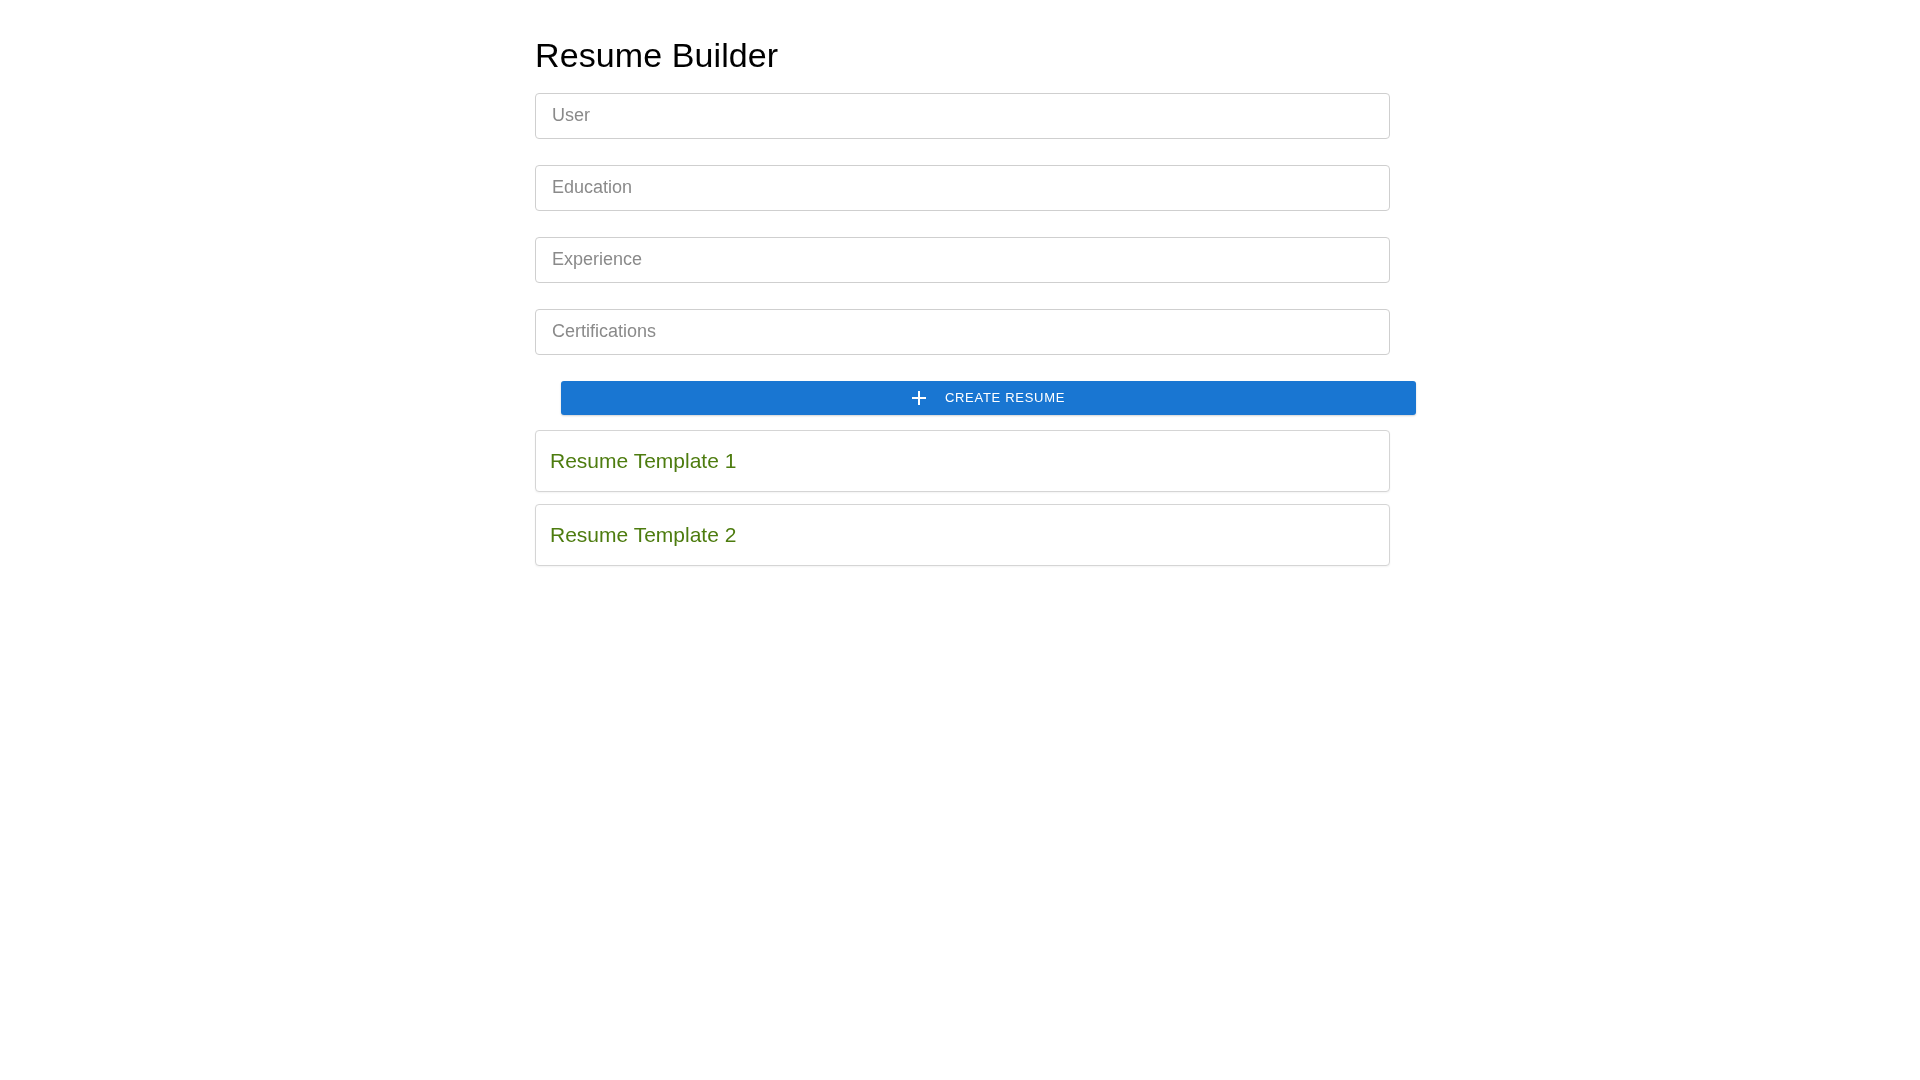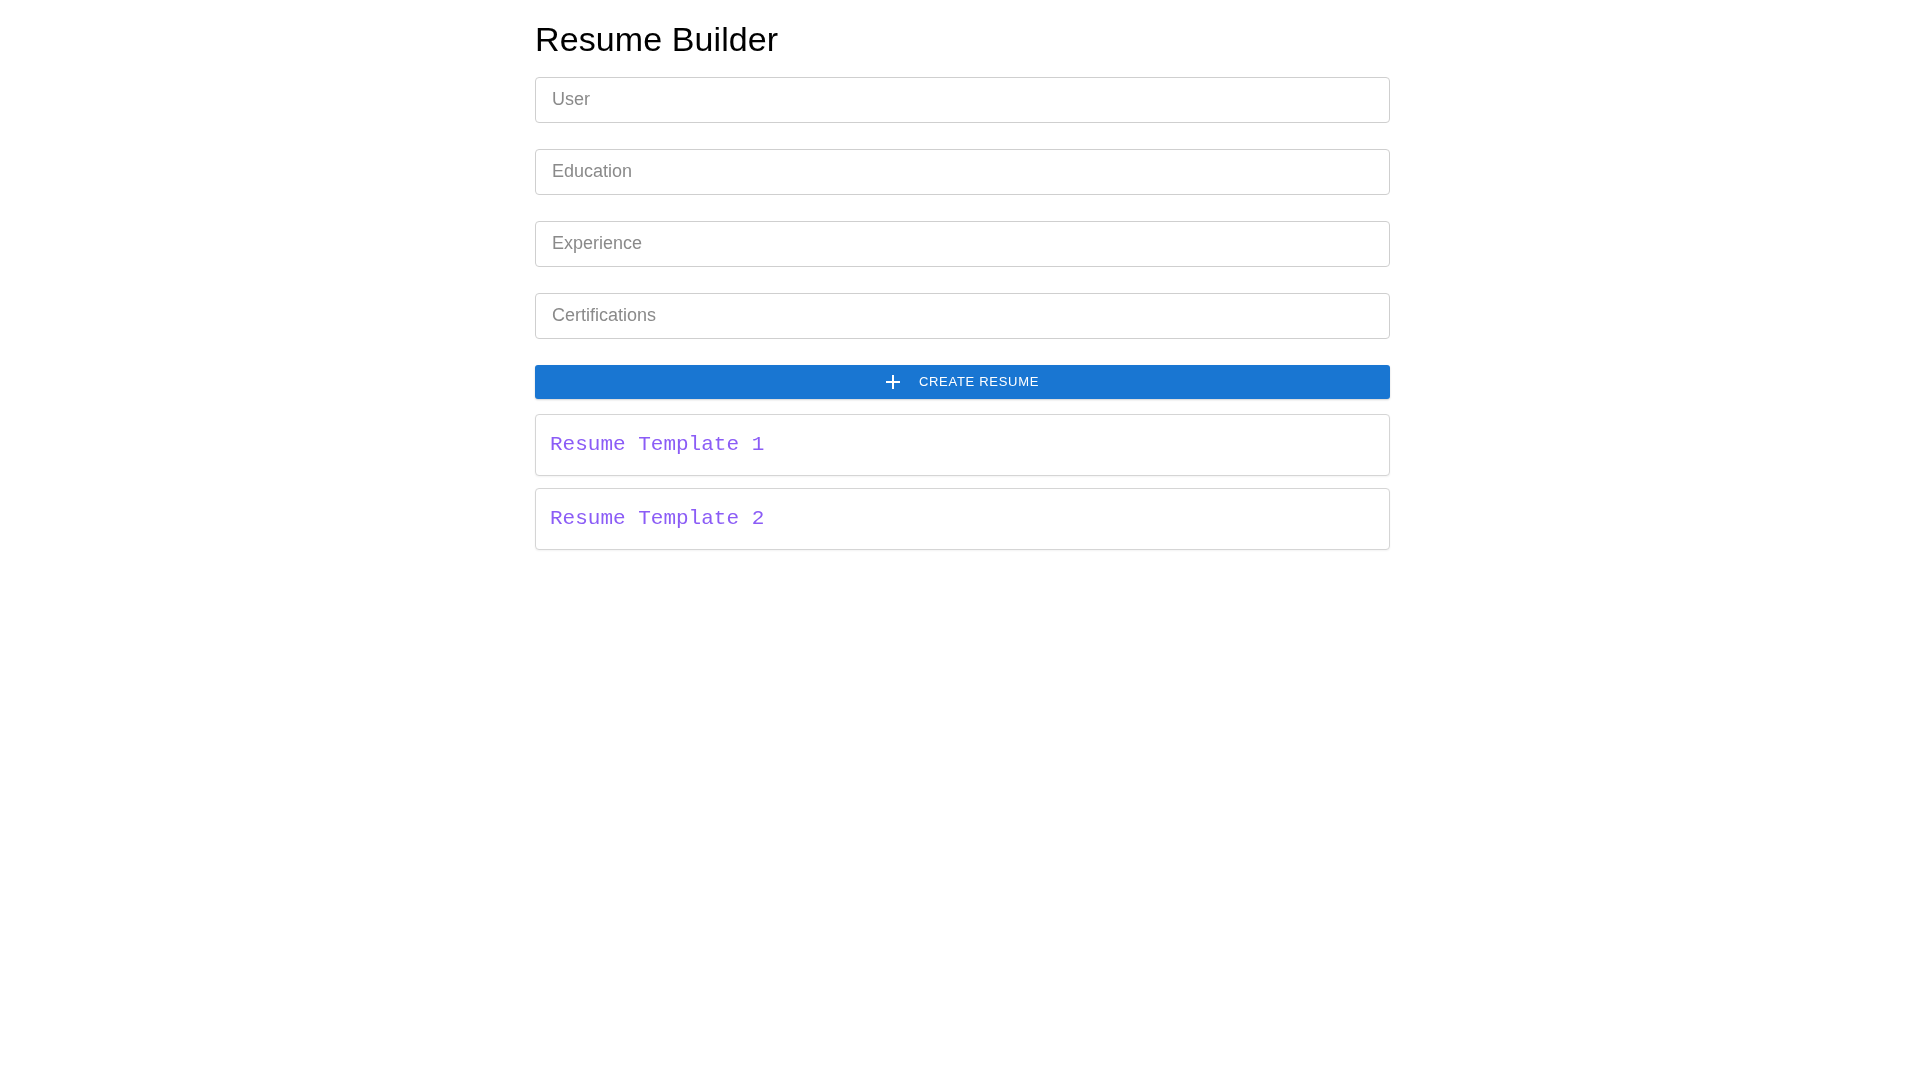--- a/index.html
+++ b/index.html
@@ -15,21 +15,21 @@
   .app {
     position: relative;
     width: 1920px;
     height: 1080px;
     box-sizing: border-box;
   }
 
   .container {
     position: absolute;
     left: 535px;
-    top: 18px;
+    top: 34px;
     width: 855px;
   }
 
   .page-title {
     font-size: 34px;
     font-weight: normal;
     color: #000000;
     letter-spacing: 0.1px;
     margin: 0 0 16px 0;
     line-height: 1.25;
@@ -75,20 +75,21 @@
     display: flex;
     align-items: center;
     justify-content: center;
     gap: 19px;
     font-size: 13px;
     letter-spacing: 0.7px;
     font-family: "Liberation Sans", sans-serif;
     cursor: pointer;
     margin-bottom: 15px;
     box-shadow: 0 1px 2px rgba(0,0,0,0.18);
+    margin-left: 26px;
   }
 
   .create-btn .plus-icon {
     display: inline-block;
     width: 14px;
     height: 14px;
     position: relative;
   }
   .create-btn .plus-icon::before,
   .create-btn .plus-icon::after {
@@ -112,23 +113,22 @@
     background: #ffffff;
     display: flex;
     align-items: center;
     padding: 0 14px;
     margin-bottom: 12px;
     box-shadow: 0 1px 2px rgba(0,0,0,0.05);
   }
 
   .template-card .title {
     font-size: 21px;
-    color: #8b5cf6;
+    color: #4d7c0f;
     font-weight: normal;
-    font-family: Liberation Mono, monospace;
   }
 </style>
 </head>
 <body>
 
 <div class="app">
   <div class="container">
 
     <h1 class="page-title">Resume Builder</h1>
 

